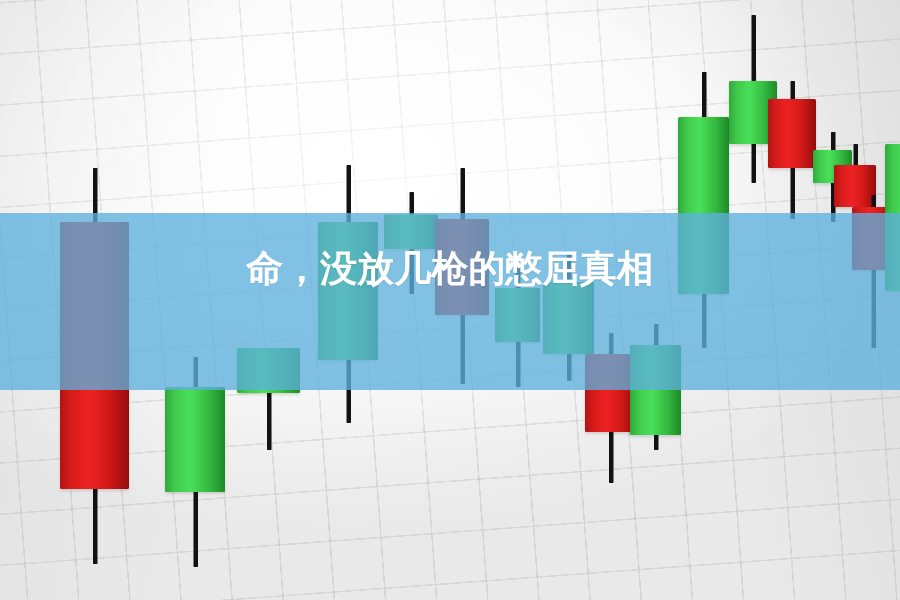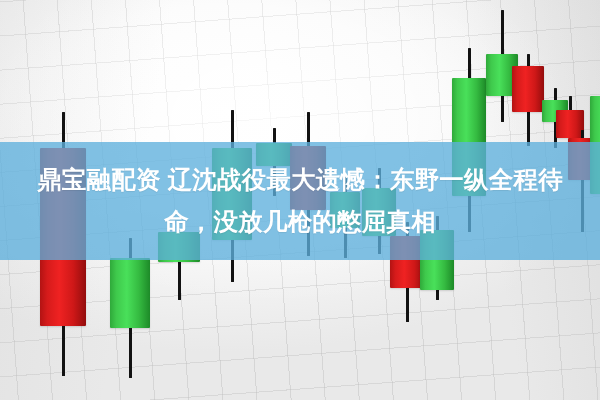--- a/index.html
+++ b/index.html
@@ -212,17 +212,16 @@
         <div class="body down" style="left: 568px; width: 28px; top: 138px; height: 42px;"></div>
       </div>
       <div class="candle" style="left: 0px;">
         <div class="body up" style="left: 590px; width: 30px; top: 96px; height: 98px;"></div>
       </div>
     </div>
 
   <div class="band" style="top: 142px; height: 118px; left: 0px; width: 600px;"></div>
 
   <div class="headline" style="top: 159px; font-size: 24.5px; color: rgb(255, 255, 255);">
-    <span class="l1">鼎宝融配资 辽沈战役最大遗憾：东野一纵全程待</span>
     <span class="l2">命，没放几枪的憋屈真相</span>
   </div>
 
 </div>
 
 </body></html>

